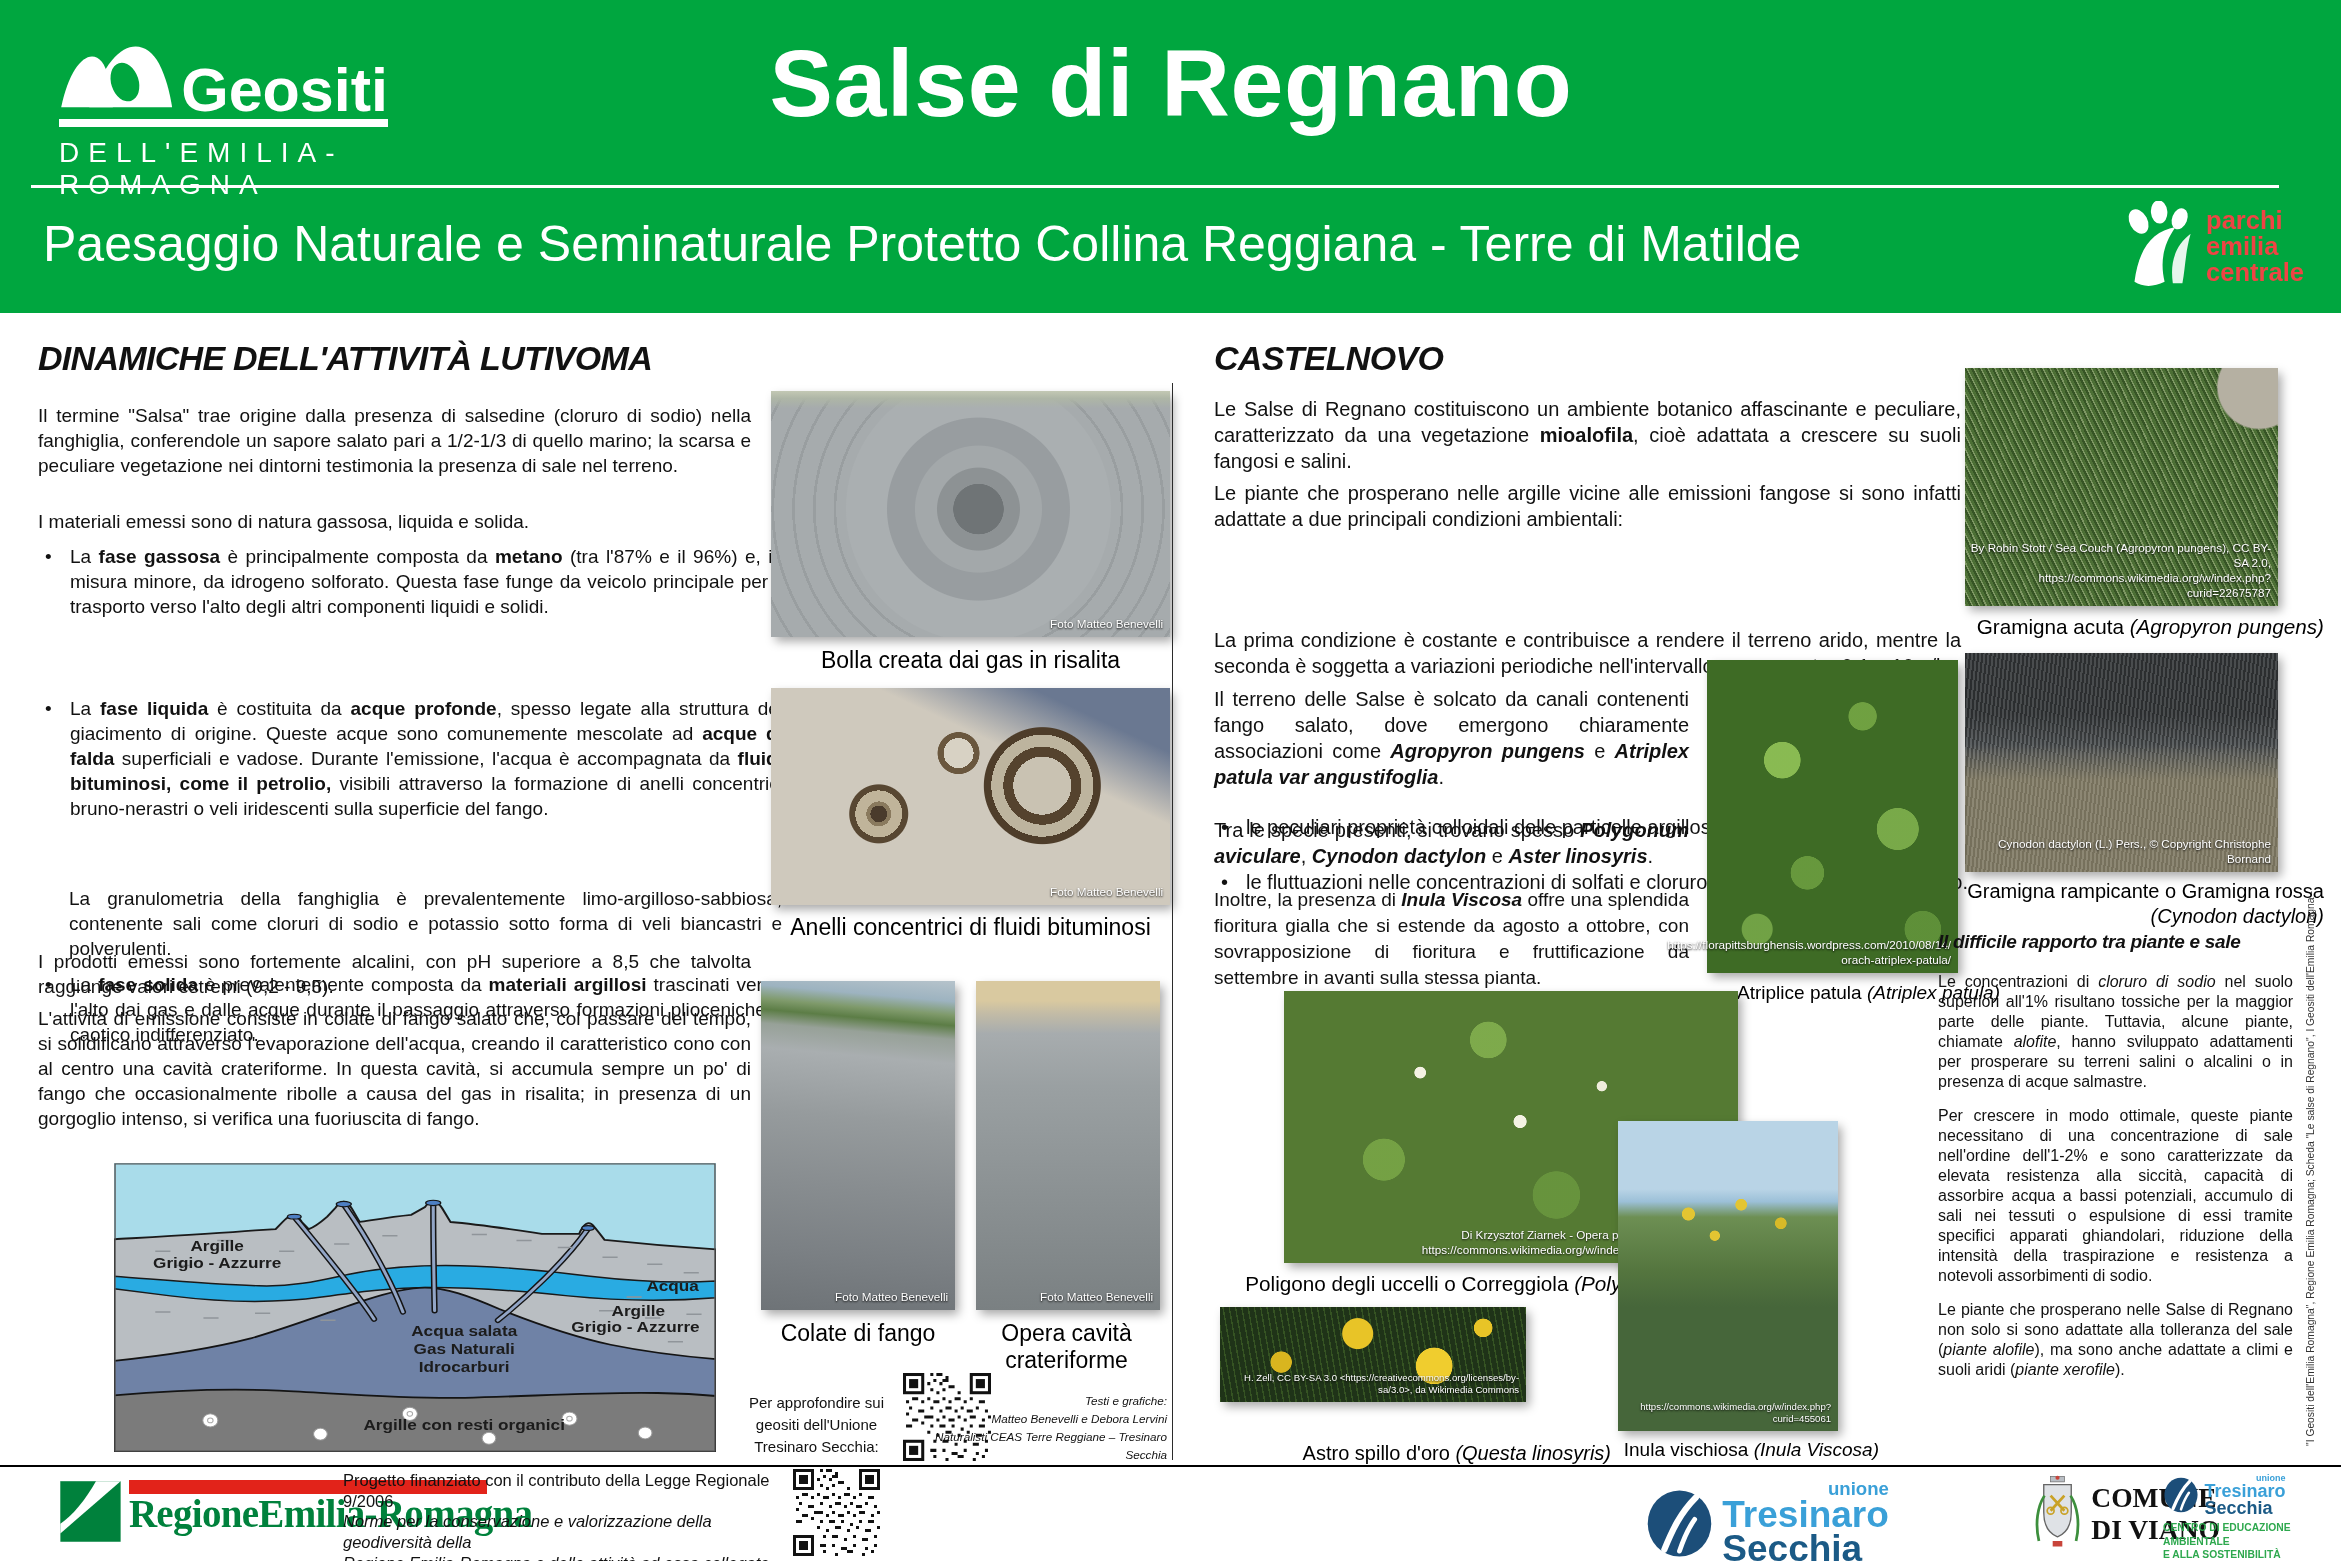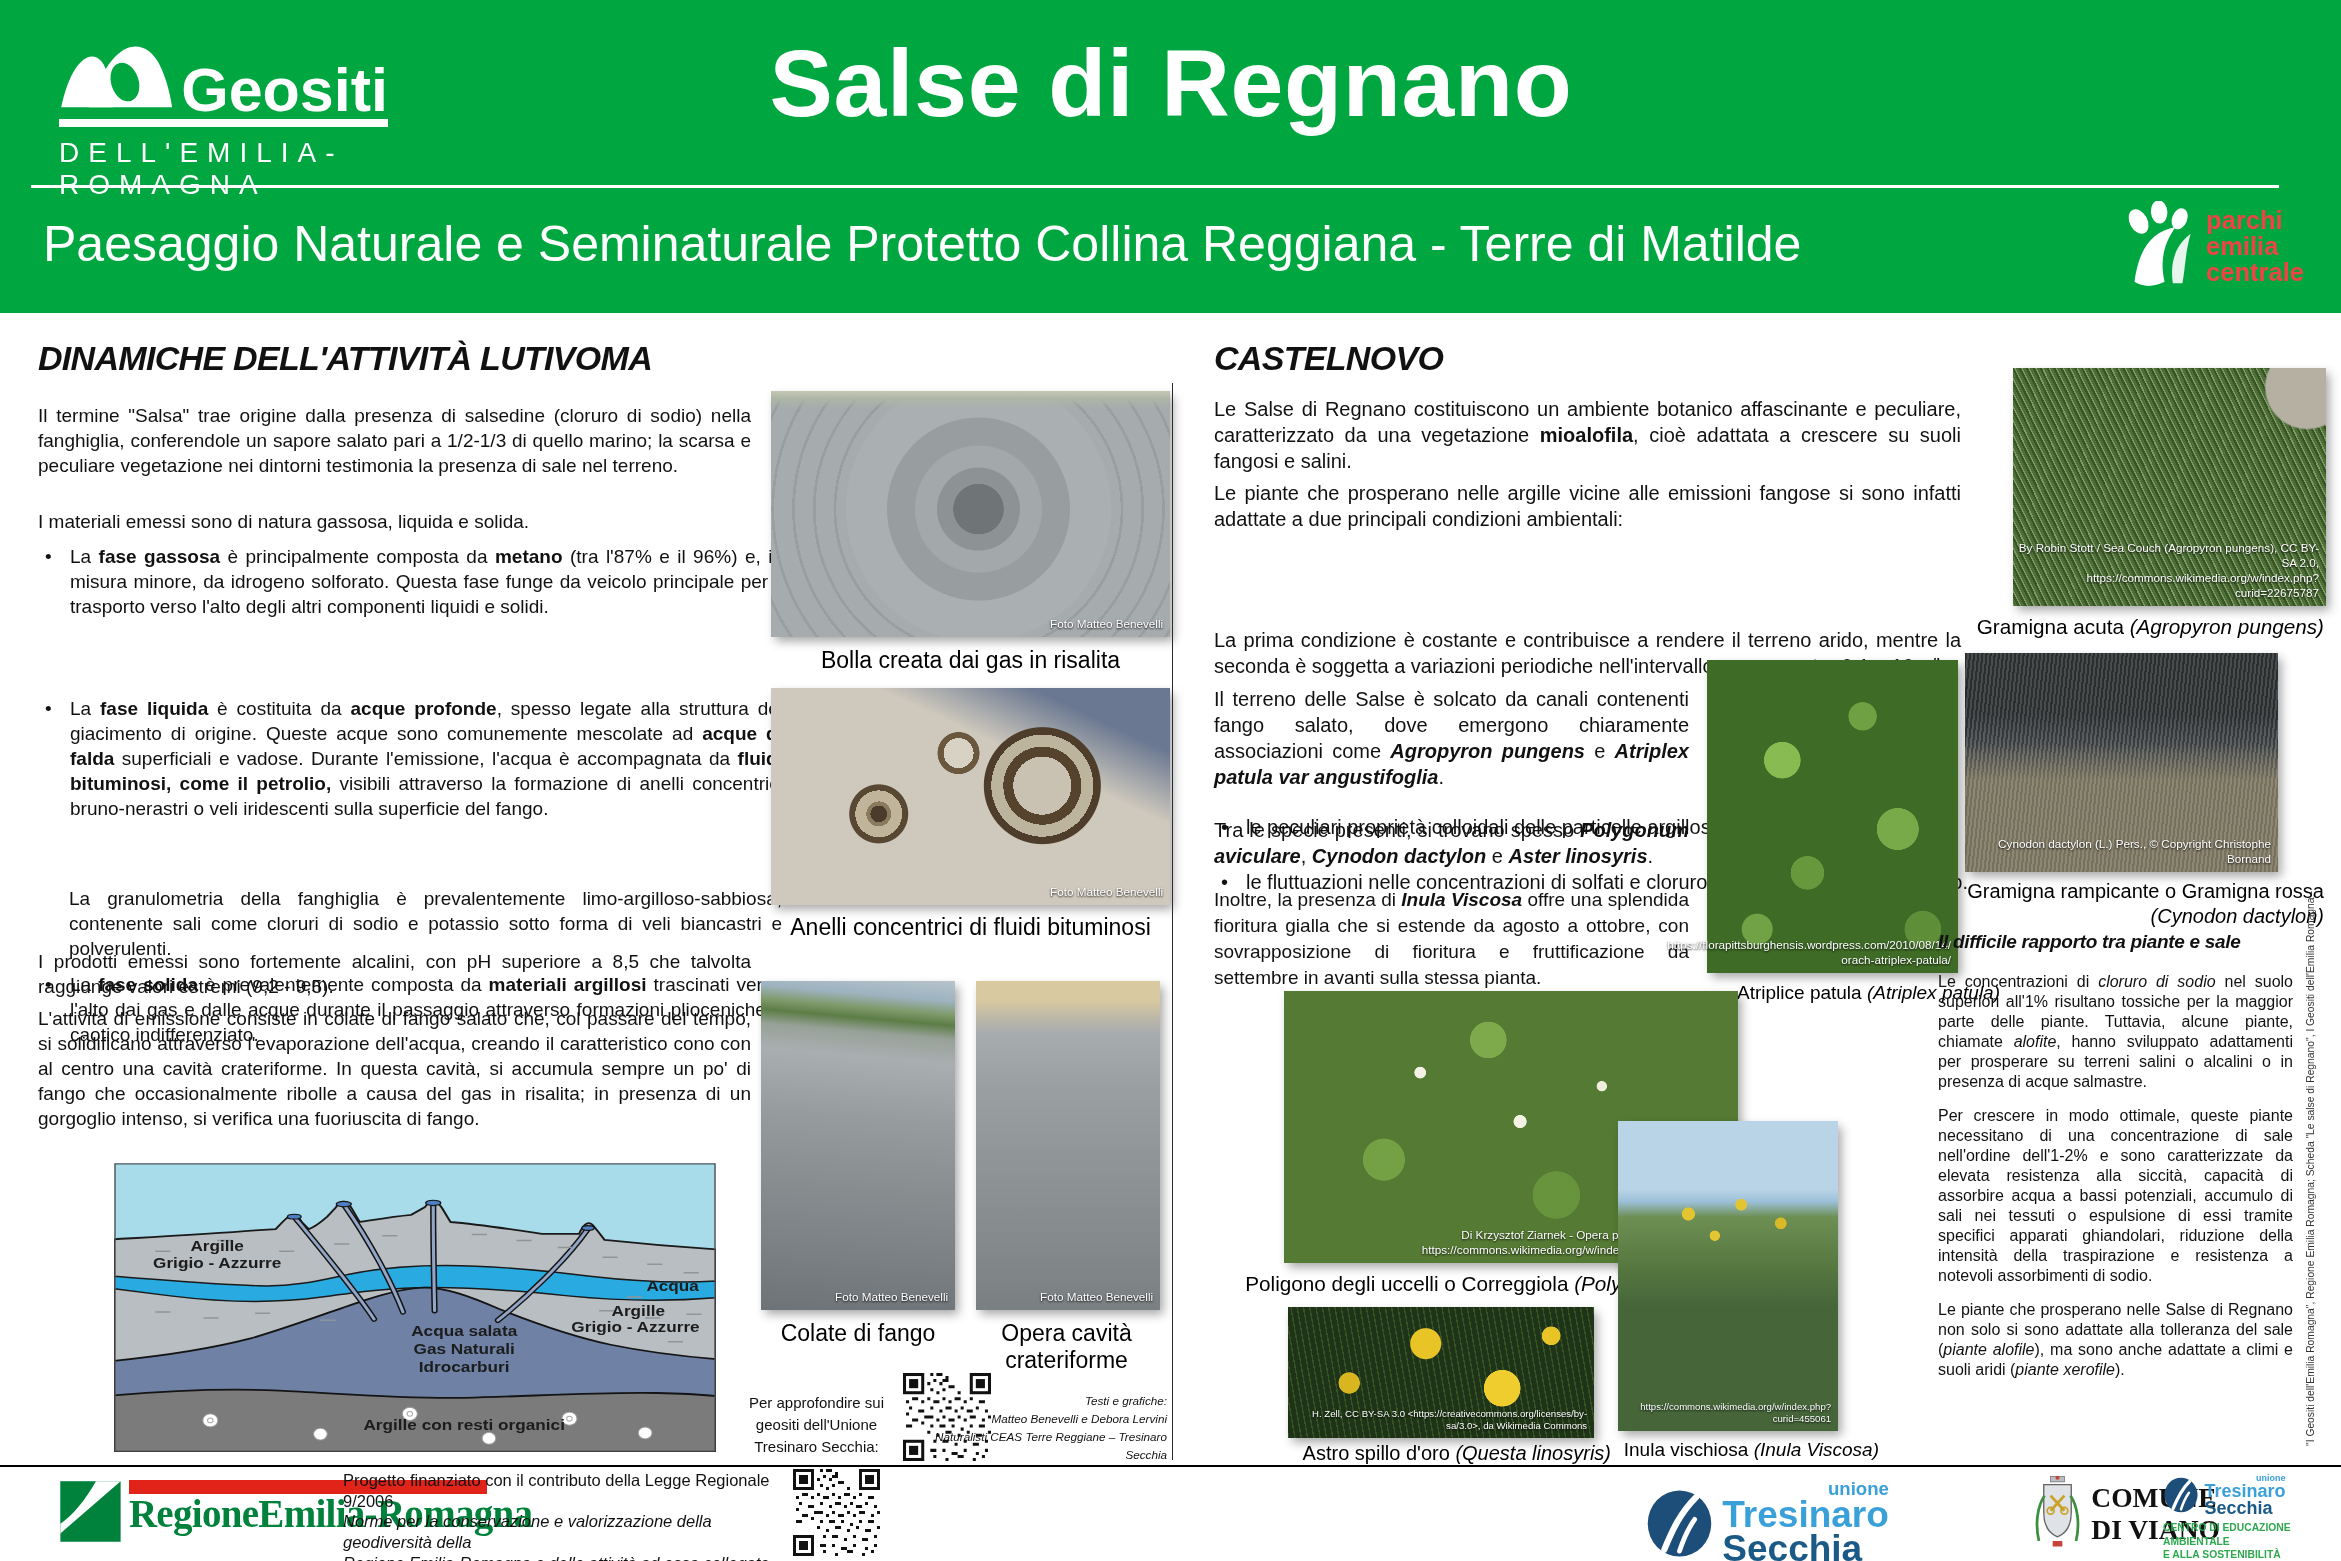--- a/index.html
+++ b/index.html
@@ -40,21 +40,21 @@
      radial-gradient(circle at 27% 58%, #4a3b2c 0 8.3px,#8a7a5e 8.3px 12.4px,#c0b49a 12.4px 23.4px,#584732 23.4px 29px,rgba(0,0,0,0) 30px),
      radial-gradient(circle at 68% 45%, #c9c2b2 0 29px,#55432e 29px 39px,#bdb49e 39px 51px,#4e3d2a 51px 58px,rgba(0,0,0,0) 59px),
      radial-gradient(circle at 47% 30%, #d8d2c4 0 15px,#6a573e 15px 20.7px,rgba(0,0,0,0) 21.3px),
      linear-gradient(205deg,#6a7891 0 16%,rgba(0,0,0,0) 34%);}
   .ph-colate{background:linear-gradient(185deg,#b6c3cb 0%,#9db3c0 6%,#7f9a6b 10%,#5c7d46 13%,
      #97a198 17%,#a9aeb0 24%,#969b9d 42%,#888d90 62%,#7b8084 82%,#6e7377 100%);}
   .ph-cono{background:linear-gradient(180deg,#d9c9a0 0 6%,#c2bba6 10%,#a7acae 16%,#9aa0a2 32%,
      #8f9597 56%,#848a8c 80%,#7a8082 100%);}
   .ph-gramigna{background-color:#4c6f35;background-image:
      radial-gradient(circle at 94% 8%, #b5b0a2 0 41px, rgba(0,0,0,0) 43px),
-     repeating-linear-gradient(64deg, rgba(255,255,220,.28) 0 1.4px, rgba(0,0,0,0) 1.4px 4.1px, rgba(15,35,8,.35) 4.1px 6.2px); margin-left: 48px;}
+     repeating-linear-gradient(64deg, rgba(255,255,220,.28) 0 1.4px, rgba(0,0,0,0) 1.4px 4.1px, rgba(15,35,8,.35) 4.1px 6.2px);}
   .ph-cynodon{background-color:#5a5e60;background-image:
      linear-gradient(0deg, rgba(205,185,130,.38) 0 42%, rgba(0,0,0,0) 58%),
      repeating-linear-gradient(96deg, rgba(0,0,0,.28) 0 2.1px, rgba(255,255,255,.07) 2.1px 4.1px),
      linear-gradient(180deg, rgba(35,38,40,.55) 0 28%, rgba(0,0,0,0) 46%);}
   .ph-atriplex{background-color:#3e6b25;background-image:
      radial-gradient(circle at 30% 32%, rgba(150,200,90,.85) 0 18px, rgba(0,0,0,0) 18.6px),
      radial-gradient(circle at 62% 18%, rgba(120,170,70,.85) 0 13.8px, rgba(0,0,0,0) 14.5px),
      radial-gradient(circle at 76% 54%, rgba(140,190,85,.75) 0 20.7px, rgba(0,0,0,0) 21.3px),
      radial-gradient(circle at 40% 68%, rgba(110,160,65,.85) 0 16.5px, rgba(0,0,0,0) 17px),
      radial-gradient(circle at 20% 86%, rgba(130,180,80,.75) 0 15px, rgba(0,0,0,0) 16px),
@@ -284,21 +284,21 @@
   <div class="cap-s" style="left:1666px;top:982px;width:334px;font-size:19px"><span>Atriplice patula </span><span style="font-style: italic;">(Atriplex patula)</span></div>
 
   <div class="photo ph-polygonum" style="left:1284px;top:991px;width:454px;height:272px">
     <span class="credit">
       <span>Di Krzysztof Ziarnek - Opera propria, CC BY-SA 3.0,</span><br>
       <span>https://commons.wikimedia.org/w/index.php?curid=1711426</span>
     </span>
   </div>
   <div class="cap-s" style="left:1243px;top:1272px;width:537px;font-size:20.7px"><span>Poligono degli uccelli o Correggiola </span><span style="font-style: italic;">(Polygonum aviculare)</span></div>
 
-  <div class="photo ph-aster" style="left:1288px;top:1307px;width:306px;height:131px">
+  <div class="photo ph-aster" style="left:1220px;top:1307px;width:306px;height:95px">
     <span class="credit" style="font-size:9.6px">H. Zell, CC BY-SA 3.0 &lt;https://creativecommons.org/licenses/by-sa/3.0&gt;, da Wikimedia Commons</span>
   </div>
   <div class="cap-s" style="left:1263px;top:1442px;width:348px"><span>Astro spillo d'oro </span><span style="font-style: italic;">(Questa linosyris)</span></div>
 
   <div class="photo ph-inula" style="left:1618px;top:1121px;width:220px;height:310px">
     <span class="credit" style="font-size:9.6px">https://commons.wikimedia.org/w/index.php?curid=455061</span>
   </div>
   <div class="cap-s" style="left:1576px;top:1439px;width:303px;font-size:19px"><span>Inula vischiosa </span><span style="font-style: italic;">(Inula Viscosa)</span></div>
 
   <h3 class="abs" style="left:1938px;top:931px;margin:0;font-size:19px;font-weight:bold;font-style:italic;white-space:nowrap;letter-spacing:-0.3px">Il difficile rapporto tra piante e sale</h3>

